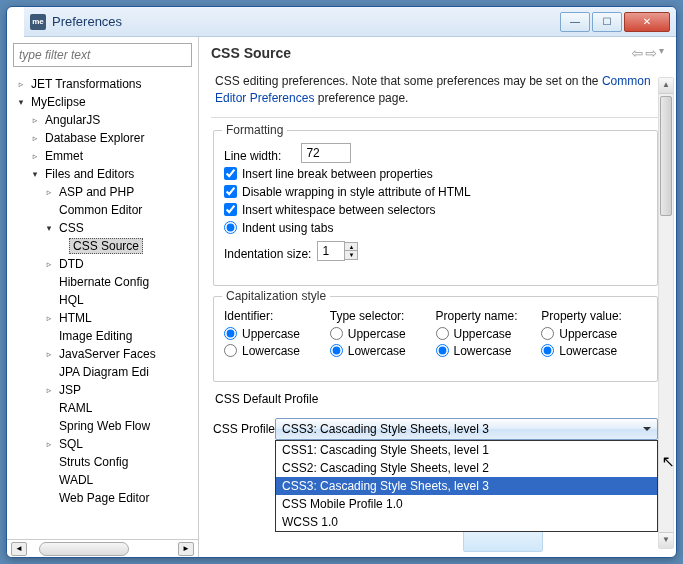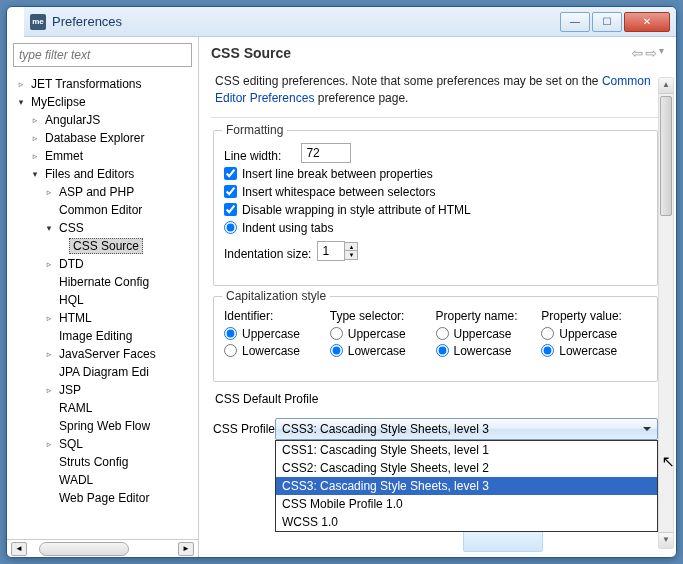--- a/index.html
+++ b/index.html
@@ -202,27 +202,27 @@
           </div>
           <div class="row">
               <label>
                 <input type="checkbox" checked="" style="">
                 <span>Insert line break between properties</span>
               </label>
             </div>
           <div class="row">
               <label>
                 <input type="checkbox" checked="" style="">
-                <span>Insert whitespace between selectors</span>
+                <span>Disable wrapping in style attribute of HTML</span>
               </label>
             </div>
           <div class="row">
               <label>
                 <input type="checkbox" checked="" style="">
-                <span>Disable wrapping in style attribute of HTML</span>
+                <span>Insert whitespace between selectors</span>
               </label>
             </div>
           <div class="row">
               <label>
                 <input type="radio" name="ind" checked="" style="">
                 <span>Indent using tabs</span>
               </label>
             </div>
           <div class="row" style="margin-top:6px">
             <span>Indentation size:</span>

